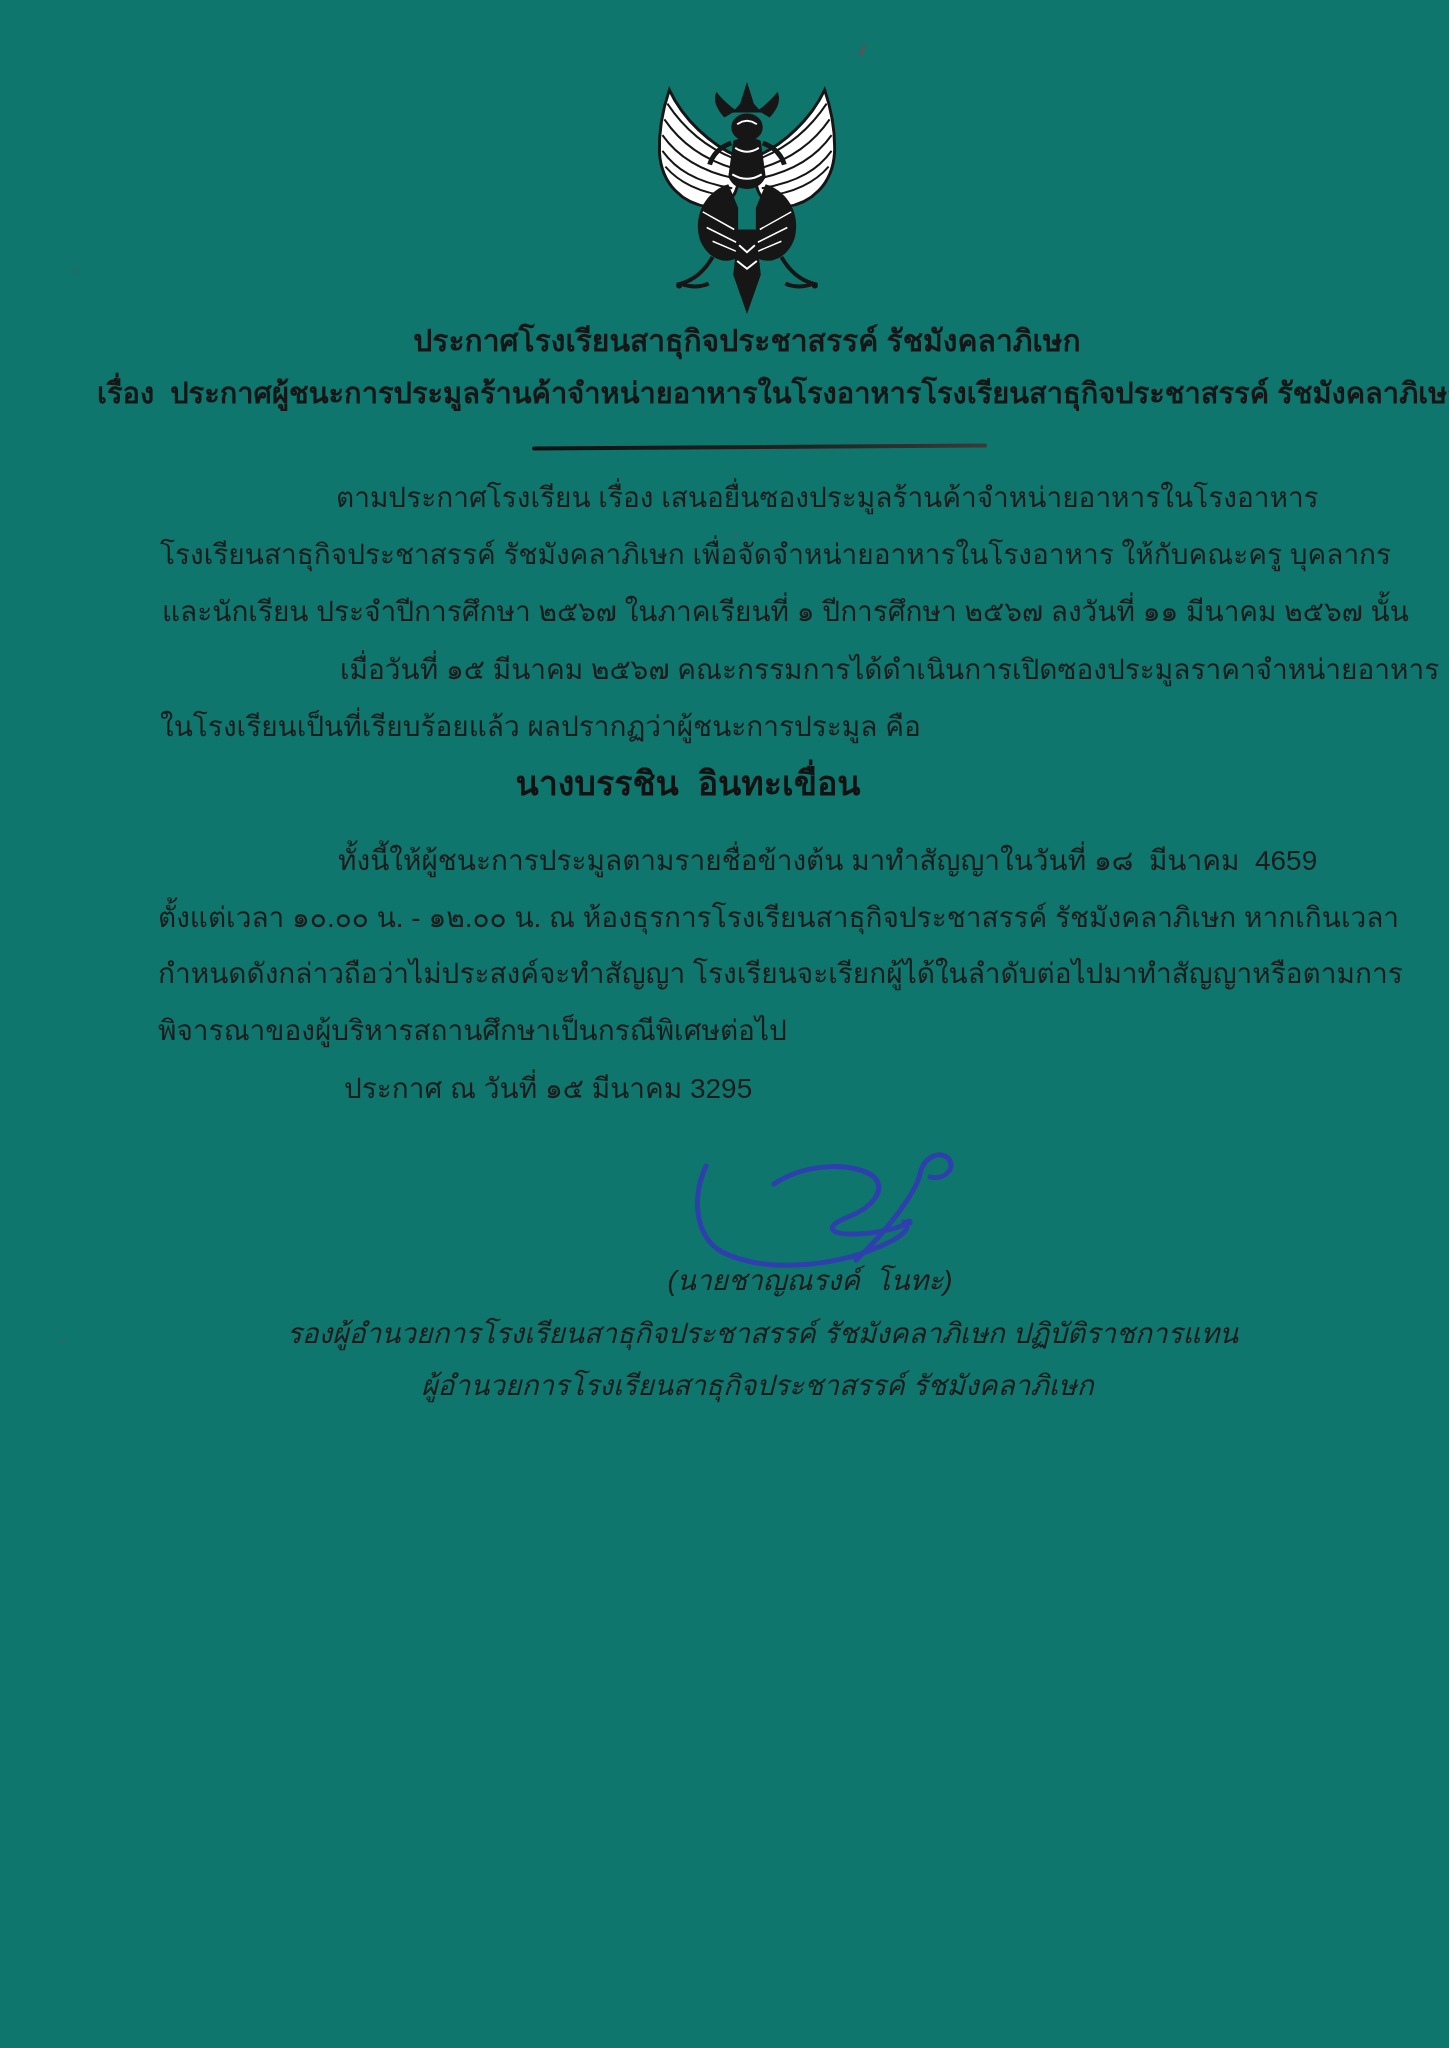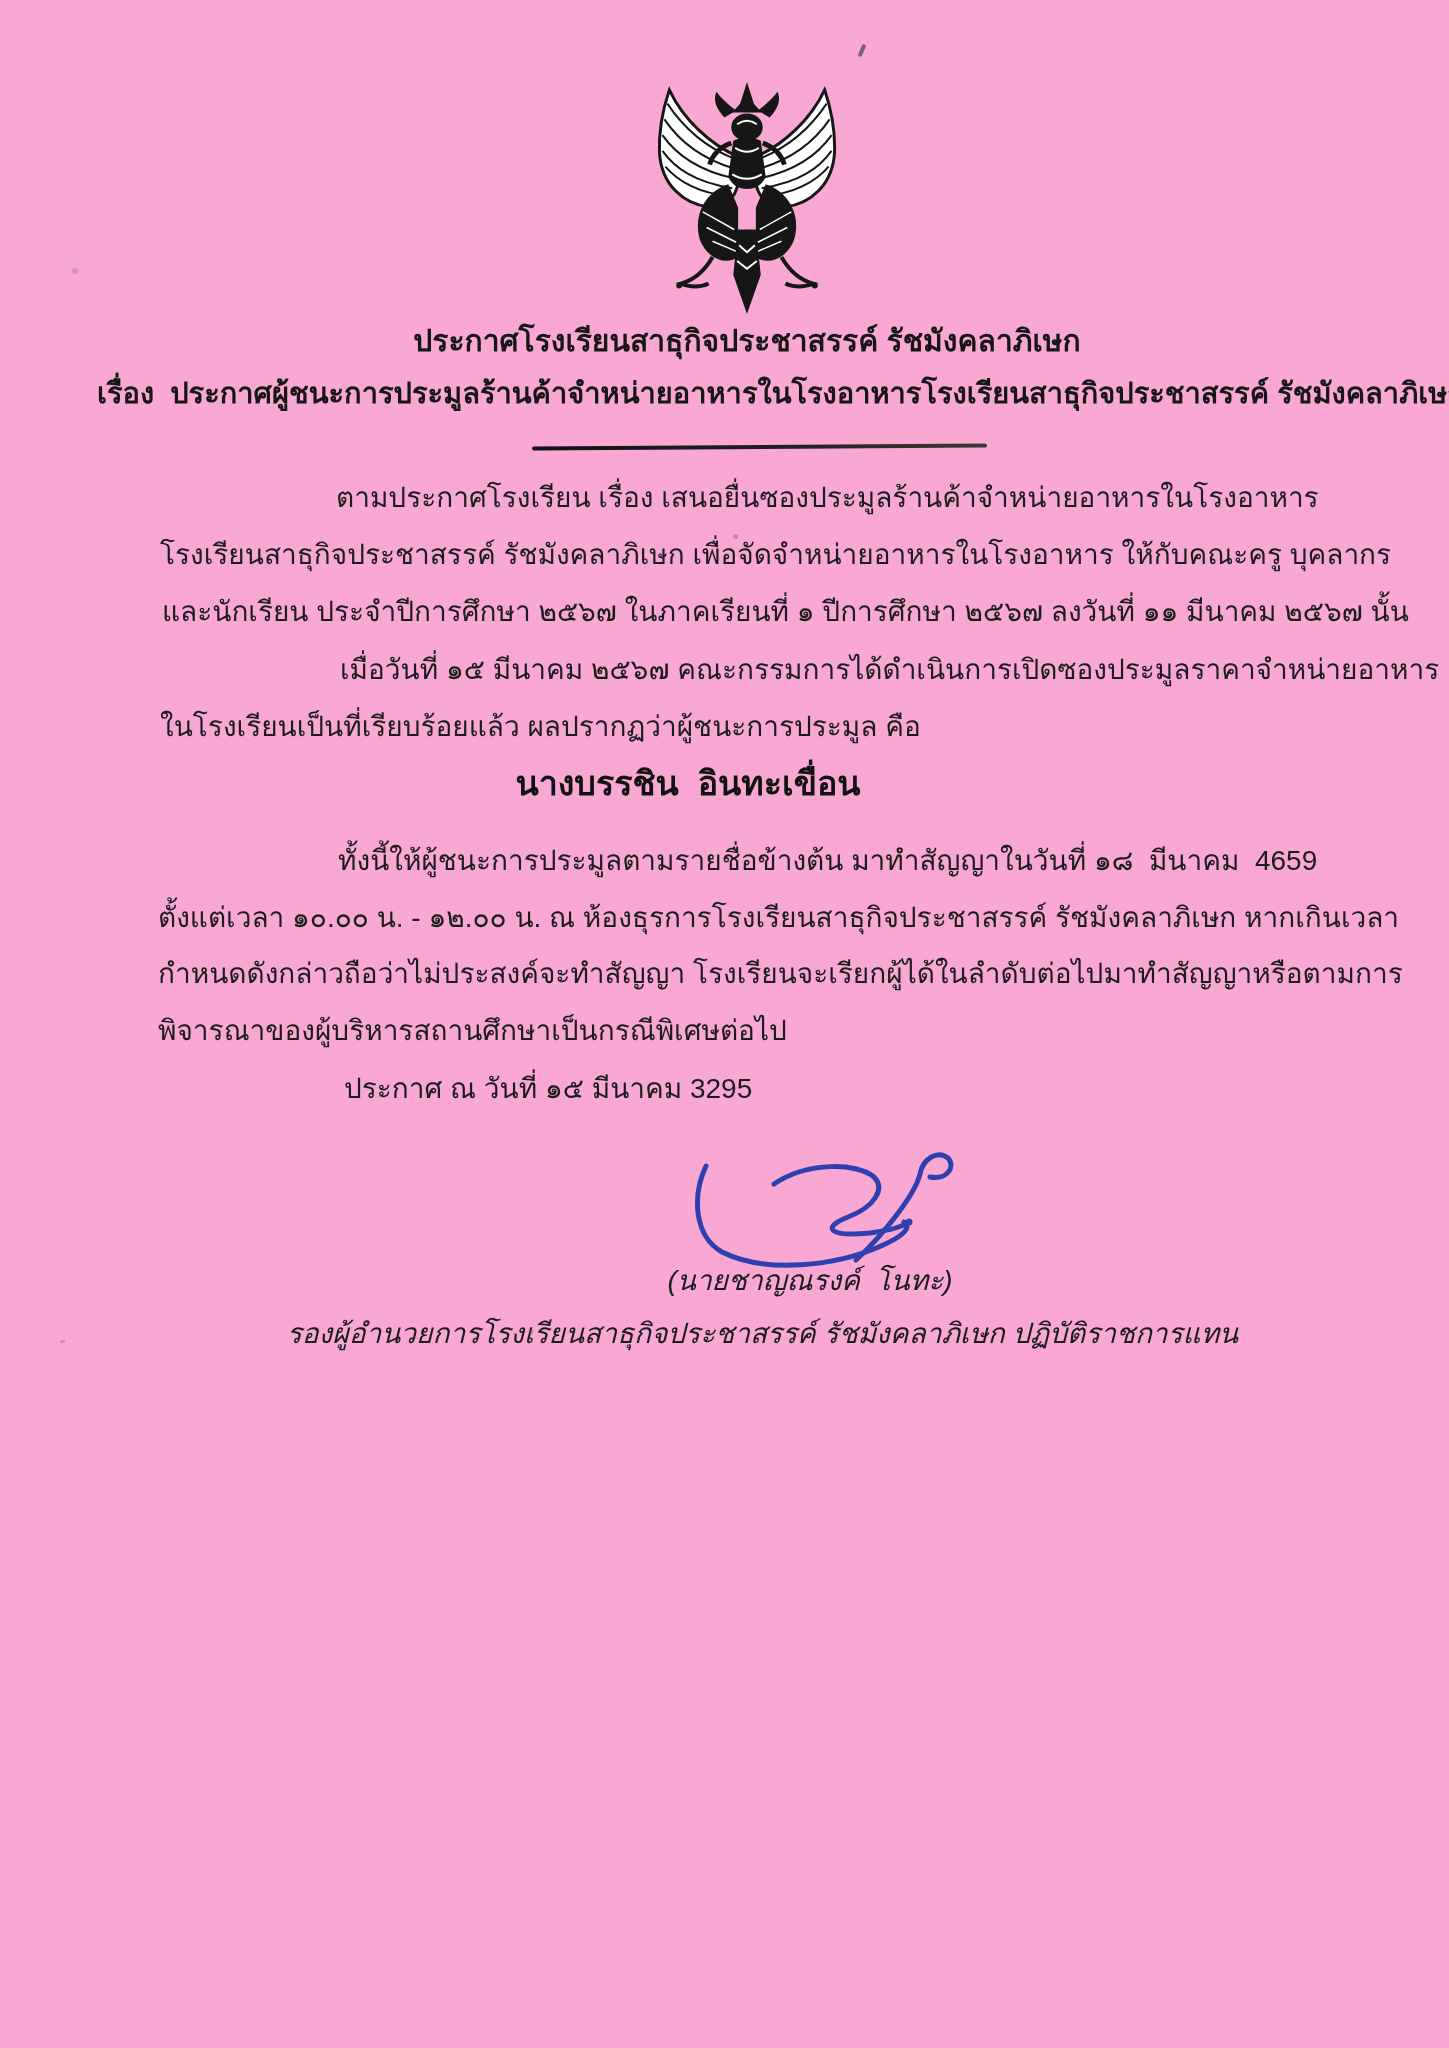--- a/index.html
+++ b/index.html
@@ -1,20 +1,20 @@
 <!DOCTYPE html>
 <html><head>
 <meta charset="utf-8">
 <style>
   html,body{margin:0;padding:0;background:#9a9a9a;}
   .page{
     position:relative;
     width:1449px;height:2048px;
     margin:0 auto;
-    background:#f9a8d4;
+    background:#0f766e;
     font-family:"Liberation Sans", sans-serif;
     color:#1c1c1c;
     overflow:hidden;
   }
   .line{
     position:absolute;
     white-space:pre;
     font-size:28px;
     line-height:1.25;
     color:#1c1c1c;
@@ -146,20 +146,21 @@
         <path d="M28 18 C 14 48, 16 88, 44 104 C 88 126, 158 118, 203 98 C 226 88, 234 79, 226 74"></path>
         <path d="M96 36 C 130 13, 180 15, 196 29 C 208 41, 196 59, 170 69 C 142 80, 152 89, 192 85 C 214 82, 226 78, 230 74"></path>
         <path d="M178 112 C 205 87, 237 47, 242 26 C 245 10, 260 2, 270 10 C 278 19, 269 32, 252 29"></path>
       </g>
       <circle cx="231" cy="74" r="3.5" fill="#2f3fae"></circle>
     </svg>
   </div>
 
   <div class="line centered-sign" style="left:560px;width:500px;top:1263px;">(นายชาญณรงค์  โนทะ)</div>
   <div class="line centered-sign" style="left:110px;width:1305px;top:1316px;">รองผู้อำนวยการโรงเรียนสาธุกิจประชาสรรค์ รัชมังคลาภิเษก ปฏิบัติราชการแทน</div>
+  <div class="line centered-sign" style="left:105px;width:1305px;top:1368px;">ผู้อำนวยการโรงเรียนสาธุกิจประชาสรรค์ รัชมังคลาภิเษก</div>
 
   <div class="speck speck-a"></div>
   <div class="speck speck-b"></div>
   <div class="speck speck-c"></div>
   <div class="speck speck-d"></div>
   <div class="speck speck-e"></div>
 
 </div>
 
 </body></html>

